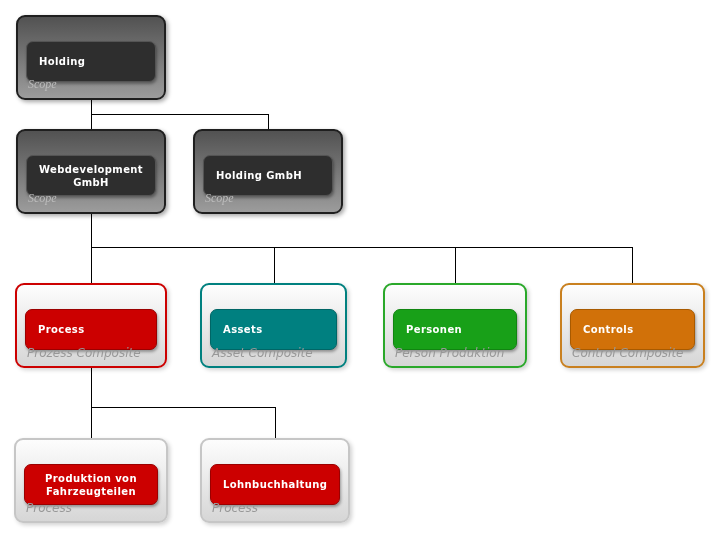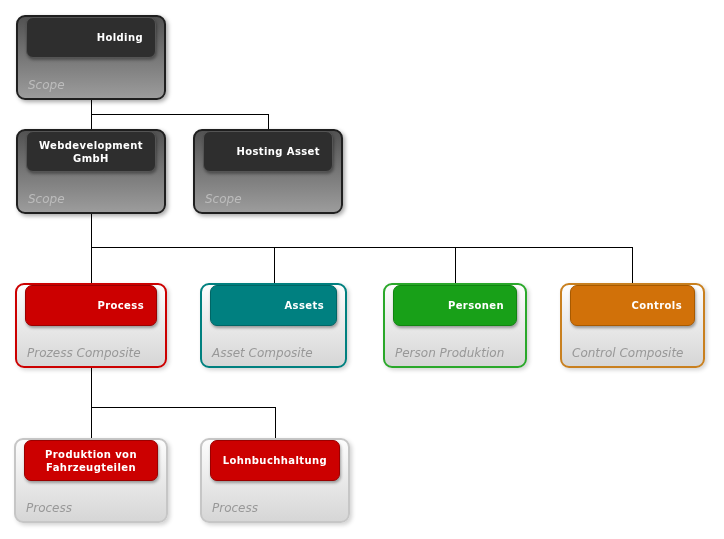--- a/index.html
+++ b/index.html
@@ -14,24 +14,24 @@
 
   .node {
     position: absolute;
     border-style: solid;
     border-width: 2px;
     border-radius: 9px;
     box-sizing: border-box;
   }
   .titlebox {
     position: absolute;
-    left: 8px; right: 8px; top: 0; height: 41px;
+    left: 8px; right: 8px; top: 24px; height: 41px;
     border: 1px solid;
     border-radius: 7px;
-    display: flex; align-items: center; justify-content: flex-end;
+    display: flex; align-items: center; justify-content: flex-start;
     text-align: center;
     font-size: 10px; font-weight: bold; letter-spacing: 0.4px;
     line-height: 13px;
     padding: 0 12px;
     box-sizing: border-box;
     box-shadow: 1px 2px 3px rgba(0,0,0,0.35);
   }
   .typelabel {
     position: absolute;
     left: 10px; bottom: 6px;
@@ -39,21 +39,21 @@
     white-space: nowrap;
   }
 
   
   .node.dark {
     background: linear-gradient(180deg, var(--dark-outer_top), var(--dark-outer_bottom));
     border-color: var(--dark-outer_border);
     box-shadow: 2px 2px 4px rgba(0,0,0,0.35);
   }
   .node.dark .titlebox { background: var(--dark-inner); border-color: var(--dark-inner_border); color: var(--dark-title); }
-  .node.dark .typelabel { color: var(--dark-label); }
+  .node.dark .typelabel { color: var(--dark-label); font-family: Liberation Serif, serif; }
 
   
   .node.red, .node.teal, .node.green, .node.orange, .node.process {
     background: linear-gradient(180deg, var(--light-outer_top), var(--light-outer_bottom));
     box-shadow: 2px 2px 4px rgba(0,0,0,0.18);
   }
   .node.red .typelabel, .node.teal .typelabel, .node.green .typelabel,
   .node.orange .typelabel, .node.process .typelabel { color: var(--light-label); }
 
   .node.red    { border-color: var(--red-outer_border); }
@@ -98,21 +98,21 @@
 
   <div class="node dark" style="left:16px; top:129px; width:150px; height:85px">
     <div class="titlebox">
       <span>Webdevelopment GmbH</span>
     </div>
     <div class="typelabel">Scope</div>
   </div>
 
   <div class="node dark" style="left:193px; top:129px; width:150px; height:85px">
     <div class="titlebox">
-      <span>Hosting Asset</span>
+      <span>Holding GmbH</span>
     </div>
     <div class="typelabel">Scope</div>
   </div>
 
   <div class="node red" style="left:15px; top:283px; width:152px; height:85px">
     <div class="titlebox">
       <span>Process</span>
     </div>
     <div class="typelabel">Prozess Composite</div>
   </div>

